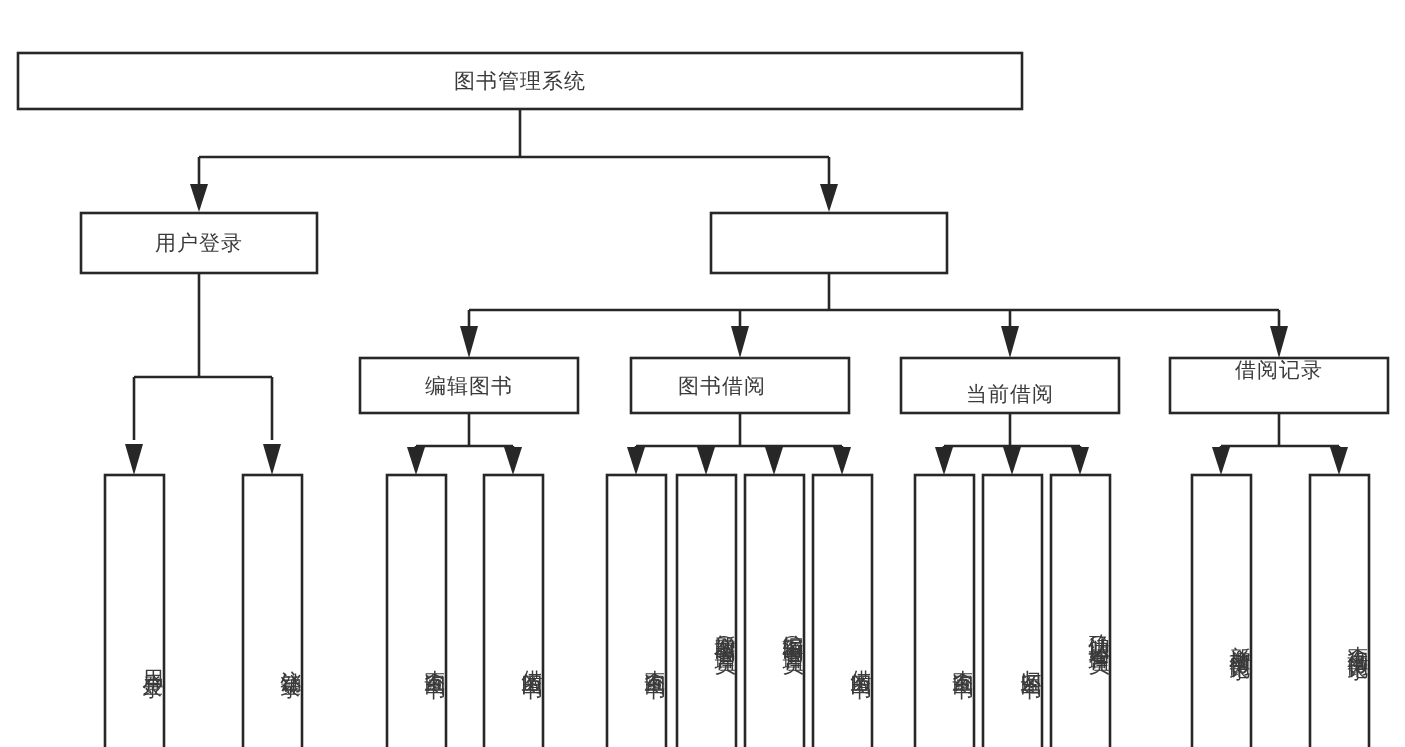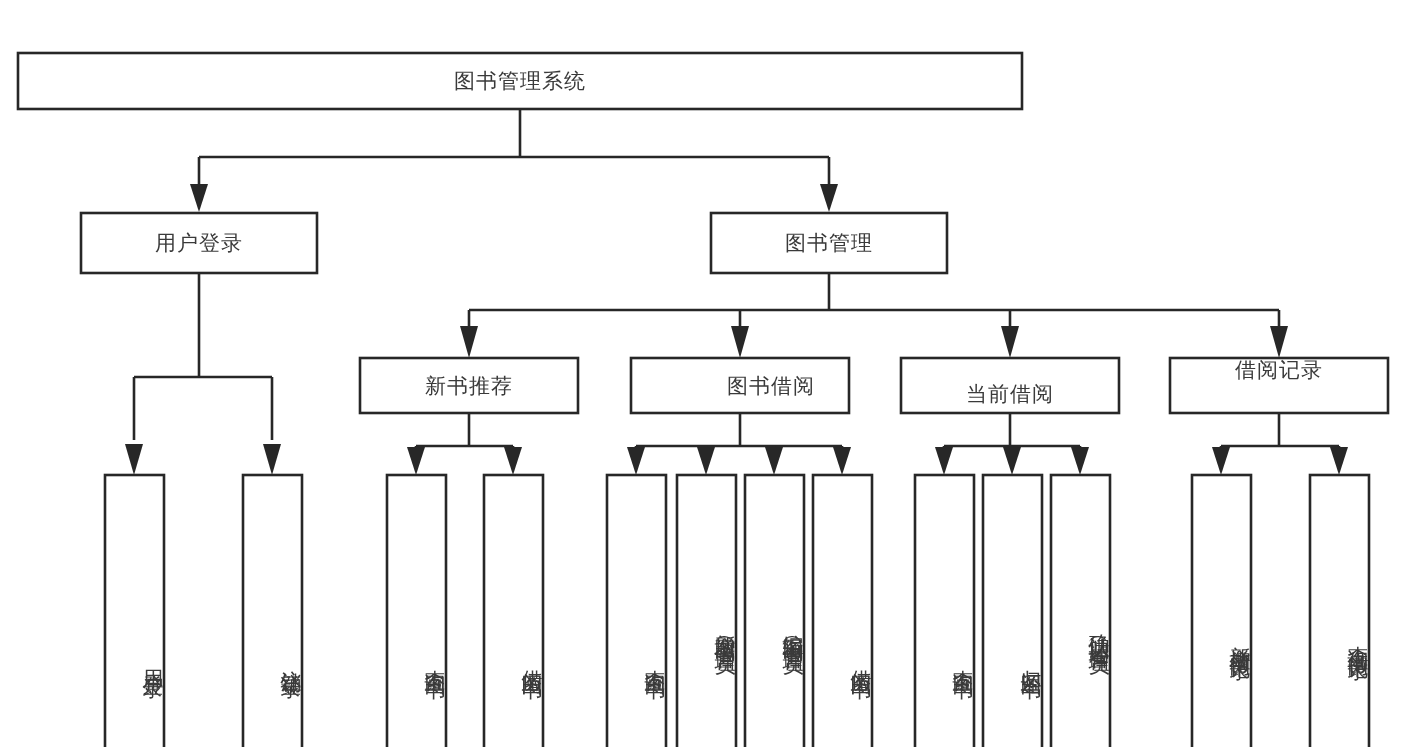--- a/index.html
+++ b/index.html
@@ -181,24 +181,23 @@
     <rect class="node-box" x="983" y="435" width="59" height="300"></rect>
     <rect class="node-box" x="1051" y="435" width="59" height="300"></rect>
 
     <rect class="node-box" x="1192" y="435" width="59" height="300"></rect>
     <rect class="node-box" x="1310" y="435" width="59" height="300"></rect>
   </svg>
 
   <div class="node-label horizontal" style="left:18px; top:13px; width:1004px; height:56px;">图书管理系统</div>
 
   <div class="node-label horizontal" style="left:81px; top:173px; width:236px; height:60px;">用户登录</div>
-  <div class="node-label horizontal" style="left:711px; top:173px; width:236px; height:60px;">图书管理</div>
-
-  <div class="node-label horizontal" style="left:360px; top:318px; width:218px; height:55px;">新书推荐</div>
-  <div class="node-label horizontal" style="left:662px; top:318px; width:218px; height:55px;text-align:right;">图书借阅</div>
+
+  <div class="node-label horizontal" style="left:360px; top:318px; width:218px; height:55px;">编辑图书</div>
+  <div class="node-label horizontal" style="left:613px; top:318px; width:218px; height:55px;text-align:right;">图书借阅</div>
   <div class="node-label horizontal" style="left:901px; top:326px; width:218px; height:55px;">当前借阅</div>
   <div class="node-label horizontal" style="left:1170px; top:302px; width:218px; height:55px;">借阅记录</div>
 
   <div class="node-label vertical" style="left:105px; top:497px; width:59px; height:238px;">用户登录</div>
   <div class="node-label vertical" style="left:243px; top:497px; width:59px; height:238px;">注销登录</div>
 
   <div class="node-label vertical" style="left:387px; top:497px; width:59px; height:238px;">查询图书</div>
   <div class="node-label vertical" style="left:484px; top:497px; width:59px; height:238px;">借阅图书</div>
 
   <div class="node-label vertical" style="left:607px; top:497px; width:59px; height:238px;">查询图书</div>

